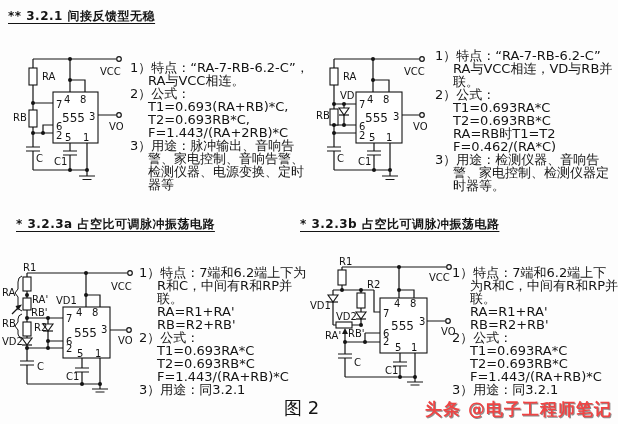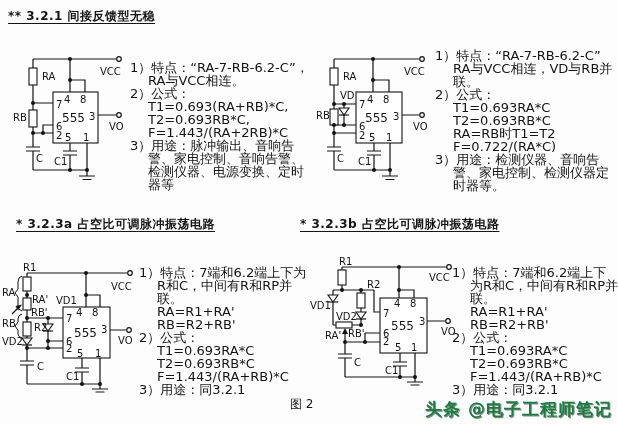--- a/index.html
+++ b/index.html
@@ -3,23 +3,23 @@
 <meta charset="utf-8">
 <style>
   html,body{margin:0;padding:0;background:#fff;}
   .page{position:relative;width:618px;height:424px;background:#fdfdfd;overflow:hidden;
         font-family:"DejaVu Sans",sans-serif;color:#141414;}
   .title{position:absolute;font-size:12px;font-weight:bold;white-space:nowrap;
          text-decoration:underline;text-underline-offset:3px;letter-spacing:.5px;}
   .tblock{position:absolute;font-size:13px;line-height:13px;padding-left:18px;box-sizing:border-box;}
   .line{min-height:13px;}
   .line.num{text-indent:-18px;}
-  .caption{position:absolute;left:284px;top:396px;font-size:12px;margin-left:6px;}
+  .caption{position:absolute;left:284px;top:396px;font-size:18px;}
   .watermark{position:absolute;right:6px;top:398px;font-size:17px;font-weight:bold;
-             color:#15803d;letter-spacing:1px;text-shadow:1px 1px 0 #8f8f8f;}
+             color:#ef4444;letter-spacing:1px;text-shadow:1px 1px 0 #8f8f8f;}
   svg.circ{position:absolute;}
   svg.circ text{font-size:10px;fill:#141414;font-family:"DejaVu Sans",sans-serif;}
   svg.circ text.big{font-size:12px;}
   .wire{fill:none;stroke:#141414;stroke-width:1.2;}
   .comp{fill:#fff;stroke:#141414;stroke-width:1.1;}
   .dio{fill:#fff;stroke:#141414;stroke-width:1.1;}
   .dot{fill:#141414;stroke:none;}
   .term{fill:#fff;stroke:#141414;stroke-width:1.2;}
   .arr{fill:#141414;stroke:none;}
   .brace{fill:none;stroke:#141414;stroke-width:1;}
@@ -234,21 +234,21 @@
     <div class="line sub"><span>F=1.443/(RA+2RB)*C</span></div>
     <div class="line num"><span>3）</span><span>用途：脉冲输出、音响告警、家电控制、音响告警、检测仪器、电源变换、定时器等</span></div>
   </div>
 
   <div class="tblock" style="left:435px;top:49px;width:182px">
     <div class="line num"><span>1）</span><span>特点：“RA-7-RB-6.2-C” RA与VCC相连，VD与RB并联。</span></div>
     <div class="line num"><span>2）</span><span>公式：</span></div>
     <div class="line sub"><span>T1=0.693RA*C</span></div>
     <div class="line sub"><span>T2=0.693RB*C</span></div>
     <div class="line sub"><span>RA=RB时T1=T2</span></div>
-    <div class="line sub"><span>F=0.722/(RA*C)</span></div>
+    <div class="line sub"><span>F=0.462/(RA*C)</span></div>
     <div class="line num"><span>3）</span><span>用途：检测仪器、音响告警、家电控制、检测仪器定时器等。</span></div>
   </div>
 
   <div class="tblock" style="left:139px;top:266px;width:176px">
     <div class="line num"><span>1）</span><span>特点：7端和6.2端上下为R和C，中间有R和RP并联。</span></div>
     <div class="line sub"><span>RA=R1+RA'</span></div>
     <div class="line sub"><span>RB=R2+RB'</span></div>
     <div class="line num"><span>2）</span><span>公式：</span></div>
     <div class="line sub"><span>T1=0.693RA*C</span></div>
     <div class="line sub"><span>T2=0.693RB*C</span></div>

